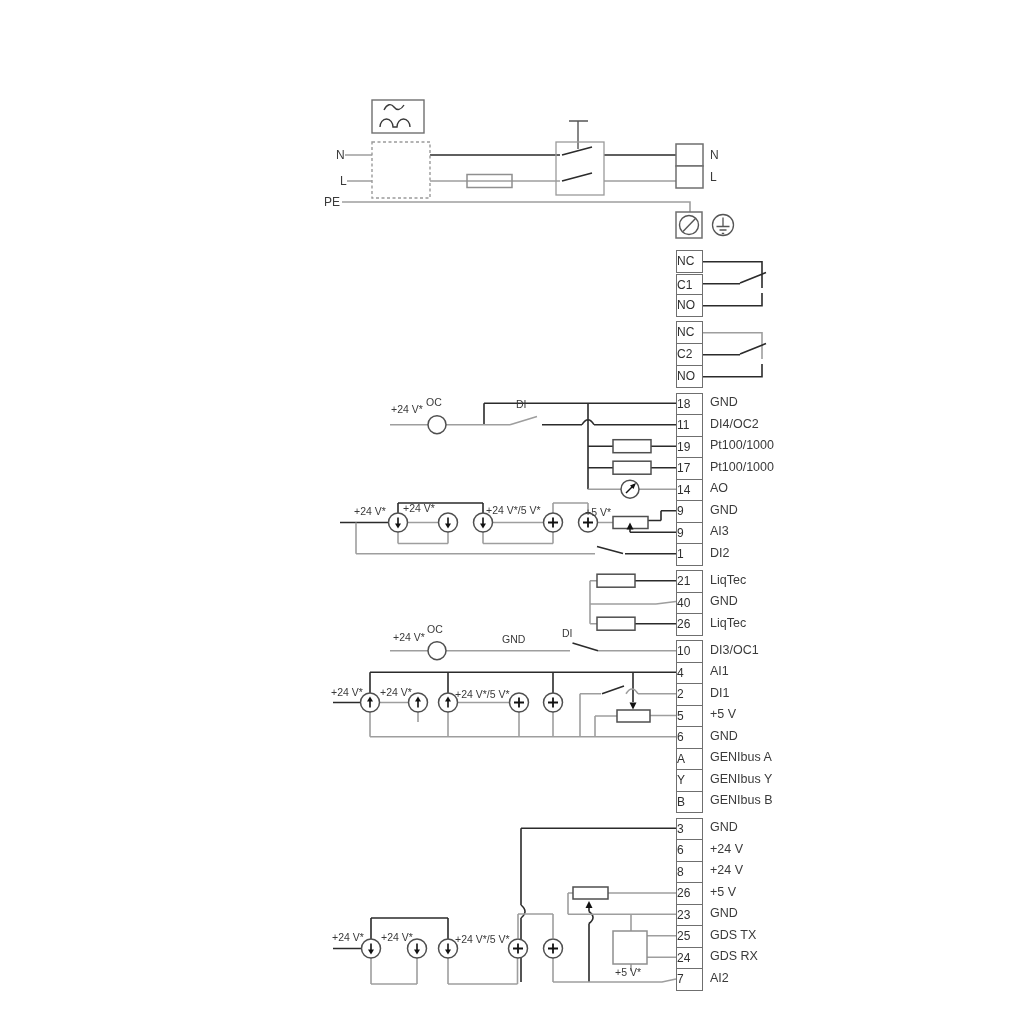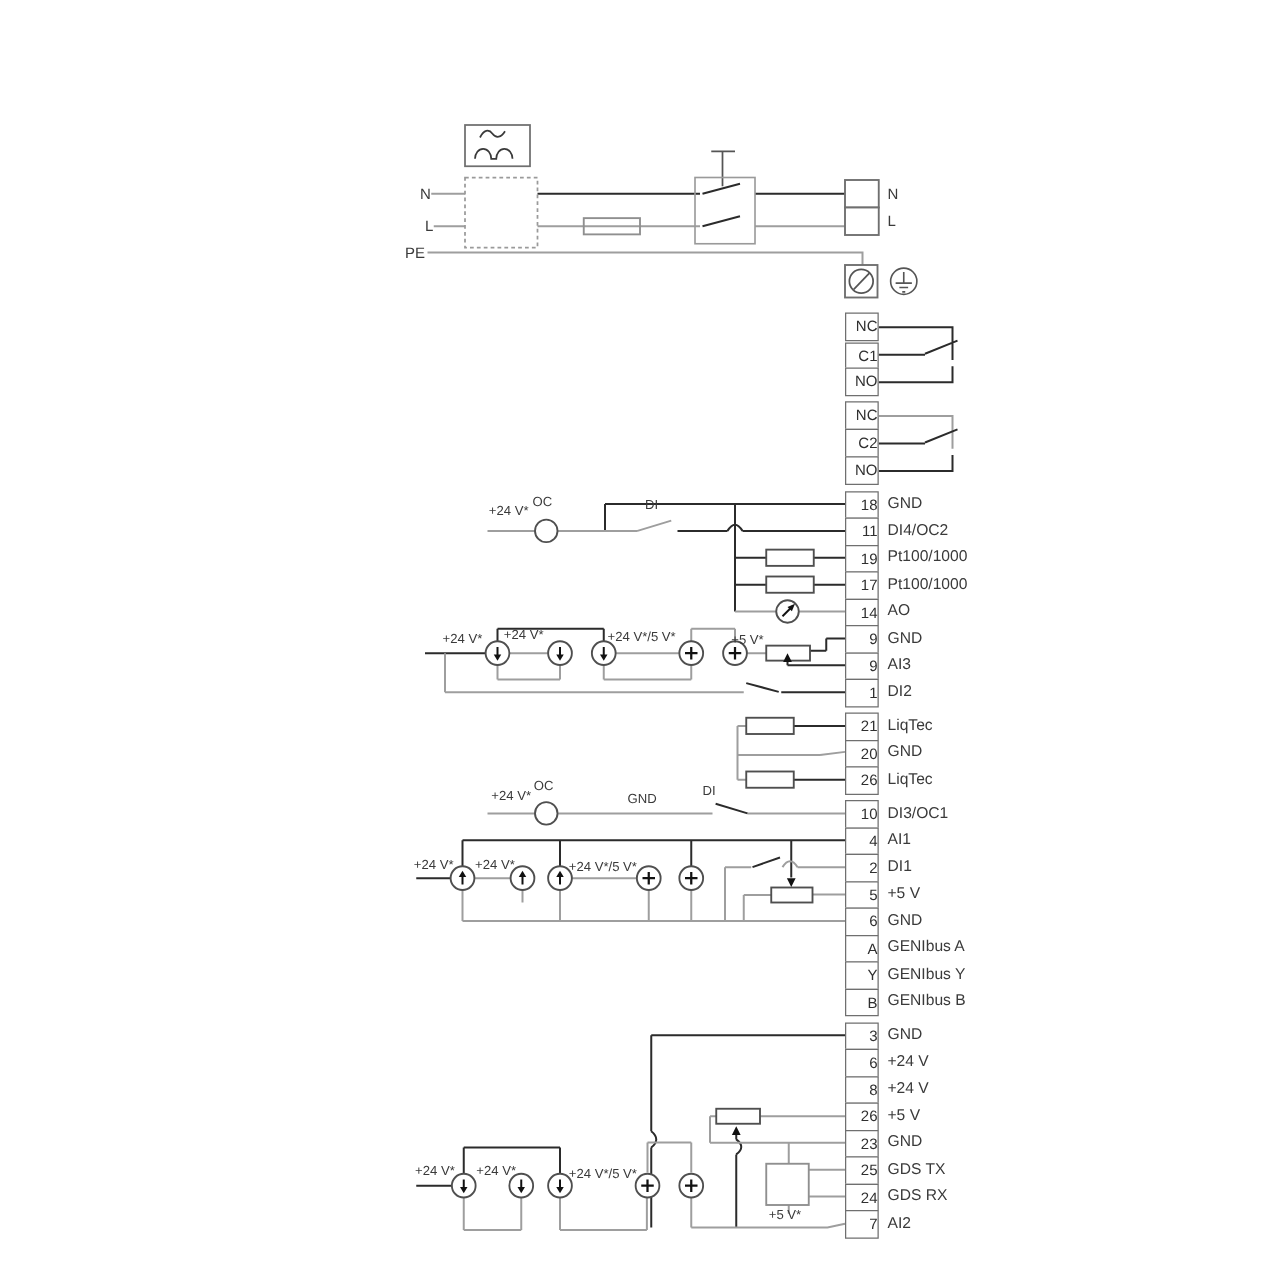--- a/index.html
+++ b/index.html
@@ -1,21 +1,21 @@
 <!DOCTYPE html>
 <html><head>
 <meta charset="utf-8">
 <style>
   html,body{margin:0;padding:0;background:#fff;}
   #canvas{position:relative;width:1024px;height:1024px;background:#fff;overflow:hidden;
           font-family:"Liberation Sans",sans-serif;}
   svg{position:absolute;left:0;top:0;}
   .cell{position:absolute;left:676px;width:27px;height:22.9px;box-sizing:border-box;
         border:1.5px solid #6f6f6f;background:#fff;font-size:12px;color:#2f2f2f;
-        text-align:right;line-height:20px;}
+        text-align:left;line-height:20px;}
   .rcell{height:23.4px;line-height:20.5px;}
   .lbl{position:absolute;left:710px;font-size:12.5px;color:#3a3a3a;white-space:nowrap;height:16px;}
   .wl{position:absolute;font-size:10.5px;color:#3a3a3a;white-space:nowrap;}
   .pl{position:absolute;font-size:12px;color:#3a3a3a;white-space:nowrap;}
 </style>
 </head>
 <body>
 
 <div id="canvas">
 
@@ -195,21 +195,21 @@
 <div class="lbl" style="top:395px">GND</div>
 <div class="lbl" style="top:417px">DI4/OC2</div>
 <div class="lbl" style="top:438px">Pt100/1000</div>
 <div class="lbl" style="top:460px">Pt100/1000</div>
 <div class="lbl" style="top:481px">AO</div>
 <div class="lbl" style="top:503px">GND</div>
 <div class="lbl" style="top:524px">AI3</div>
 <div class="lbl" style="top:546px">DI2</div>
 
 <div class="cell" style="top:570px">21</div>
-<div class="cell" style="top:591.5px">20</div>
+<div class="cell" style="top:591.5px">40</div>
 <div class="cell" style="top:613px">26</div>
 <div class="lbl" style="top:573px">LiqTec</div>
 <div class="lbl" style="top:594px">GND</div>
 <div class="lbl" style="top:616px">LiqTec</div>
 
 <div class="cell" style="top:640px">10</div>
 <div class="cell" style="top:661.5px">4</div>
 <div class="cell" style="top:683px">2</div>
 <div class="cell" style="top:704.5px">5</div>
 <div class="cell" style="top:726px">6</div>

